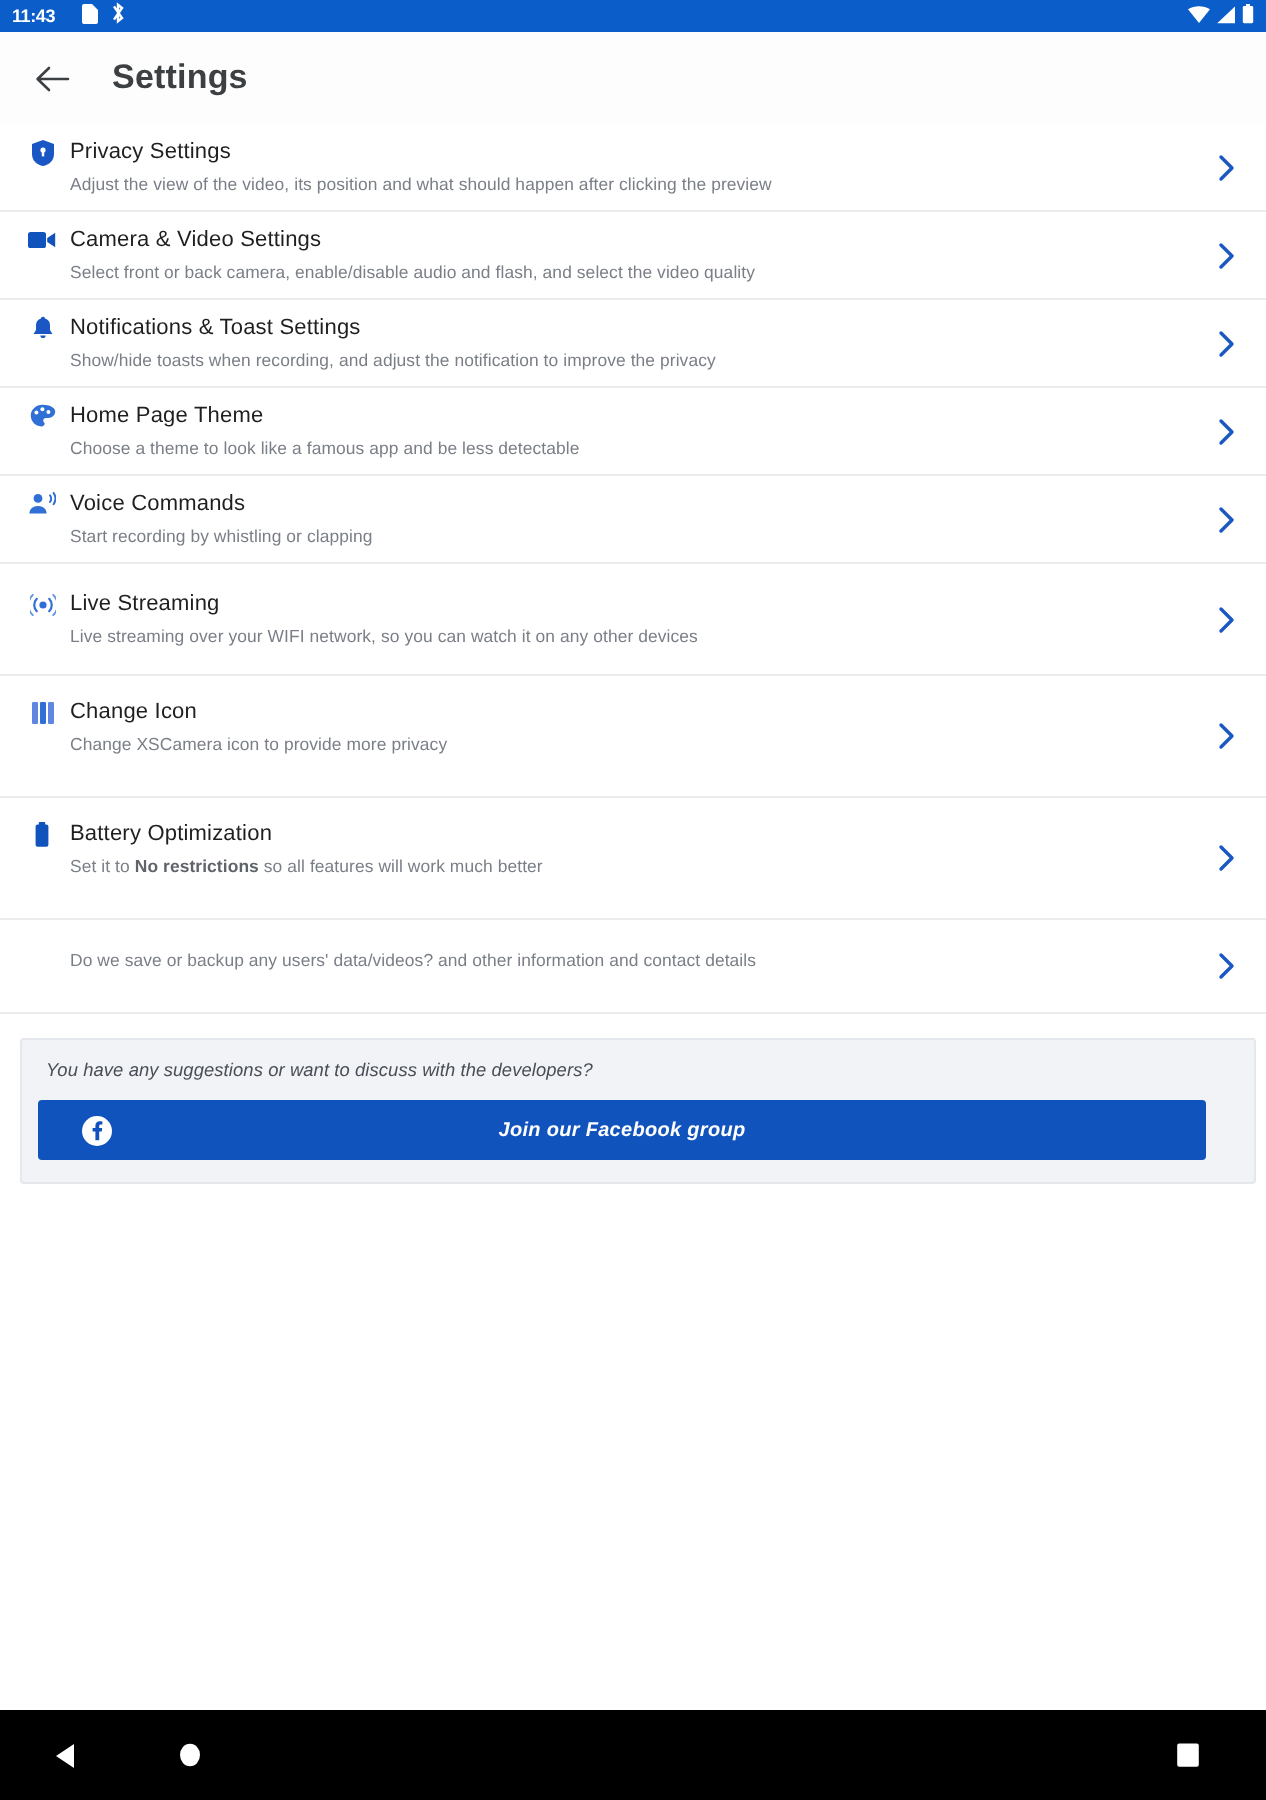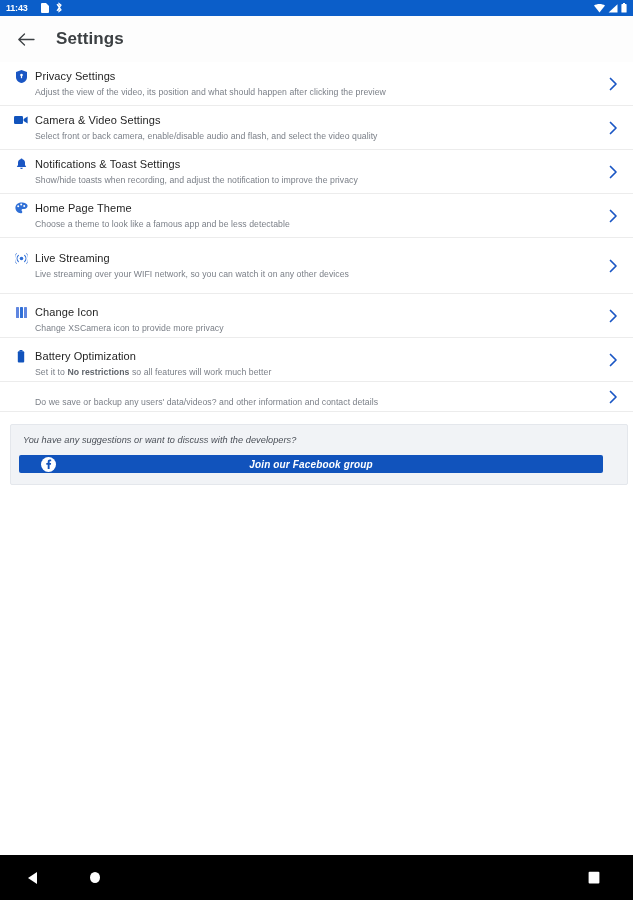--- a/index.html
+++ b/index.html
@@ -49,21 +49,21 @@
 
   
   .settings-list { background:#ffffff; }
   .setting-row {
     position:relative;
     padding:7px 34px 8px 14px;
     border-bottom:1px solid #ececec;
     background:#ffffff;
   }
   .setting-row.tall { padding-top:13px; padding-bottom:14px; }
-  .setting-row.tall2 { padding-top:11px; padding-bottom:4px; }
+  .setting-row.tall2 { padding-top:11px; padding-bottom:21px; }
   .row-head { display:flex; align-items:center; gap:7px; }
   .row-icon {
     width:14px; height:14px;
     display:flex; align-items:center; justify-content:center;
     flex:0 0 14px;
   }
   .row-title {
     font-size:11px;
     color:#1f1f1f;
     letter-spacing:0.1px;
@@ -94,21 +94,21 @@
     font-style:italic;
   }
   .fb-prompt {
     font-size:9.2px;
     color:#4a4f57;
     padding:0 3px 0 4px;
     letter-spacing:0.05px;
   }
   .fb-button {
     margin-top:10px;
-    height:18px;
+    height:30px;
     background:#1153bc;
     border-radius:2px;
     display:flex;
     align-items:center;
     position:relative;
     cursor:pointer;
   }
   .fb-icon { position:absolute; left:22px; width:15px; height:15px; display:flex; align-items:center; justify-content:center; }
   .fb-label {
     width:100%;
@@ -251,20 +251,39 @@
       <span class="row-title">Home Page Theme</span>
     </div>
     <div class="row-sub">Choose a theme to look like a famous app and be less detectable</div>
     <span class="chevron">
       <svg width="14" height="14" viewBox="0 0 14 14">
           <path d="M4.5 1.5L10 7l-5.5 5.5" stroke="#1a56c4" stroke-width="1.7" fill="none" stroke-linecap="round" stroke-linejoin="round"></path>
         </svg>
     </span>
   </div>
 
+  <div class="setting-row">
+    <div class="row-head">
+      <span class="row-icon">
+        <svg width="14" height="12" viewBox="0 0 14 12">
+            <circle cx="5" cy="3.2" r="2.2" fill="#2f6fd6"></circle>
+            <path d="M0.7 10.8c0-2.4 1.9-3.8 4.3-3.8s4.3 1.4 4.3 3.8z" fill="#2f6fd6"></path>
+            <path d="M11 1.6a3 3 0 0 1 0 3.4" stroke="#2f6fd6" stroke-width="1" fill="none" stroke-linecap="round"></path>
+            <path d="M12.8 0.5a5 5 0 0 1 0 5.6" stroke="#2f6fd6" stroke-width="1" fill="none" stroke-linecap="round"></path>
+          </svg>
+      </span>
+      <span class="row-title">Voice Commands</span>
+    </div>
+    <div class="row-sub">Start recording by whistling or clapping</div>
+    <span class="chevron">
+      <svg width="14" height="14" viewBox="0 0 14 14">
+          <path d="M4.5 1.5L10 7l-5.5 5.5" stroke="#1a56c4" stroke-width="1.7" fill="none" stroke-linecap="round" stroke-linejoin="round"></path>
+        </svg>
+    </span>
+  </div>
 
   <div class="setting-row tall">
     <div class="row-head">
       <span class="row-icon">
         <svg width="13" height="13" viewBox="0 0 13 13">
             <circle cx="6.5" cy="6.5" r="1.8" fill="#2f6fd6"></circle>
             <path d="M3.4 3.4a4.4 4.4 0 0 0 0 6.2M9.6 3.4a4.4 4.4 0 0 1 0 6.2" stroke="#2f6fd6" stroke-width="1.1" fill="none" stroke-linecap="round"></path>
             <path d="M1.4 1.4a7.2 7.2 0 0 0 0 10.2M11.6 1.4a7.2 7.2 0 0 1 0 10.2" stroke="#2f6fd6" stroke-width="0.9" fill="none" stroke-linecap="round" opacity="0.75"></path>
           </svg>
       </span>

